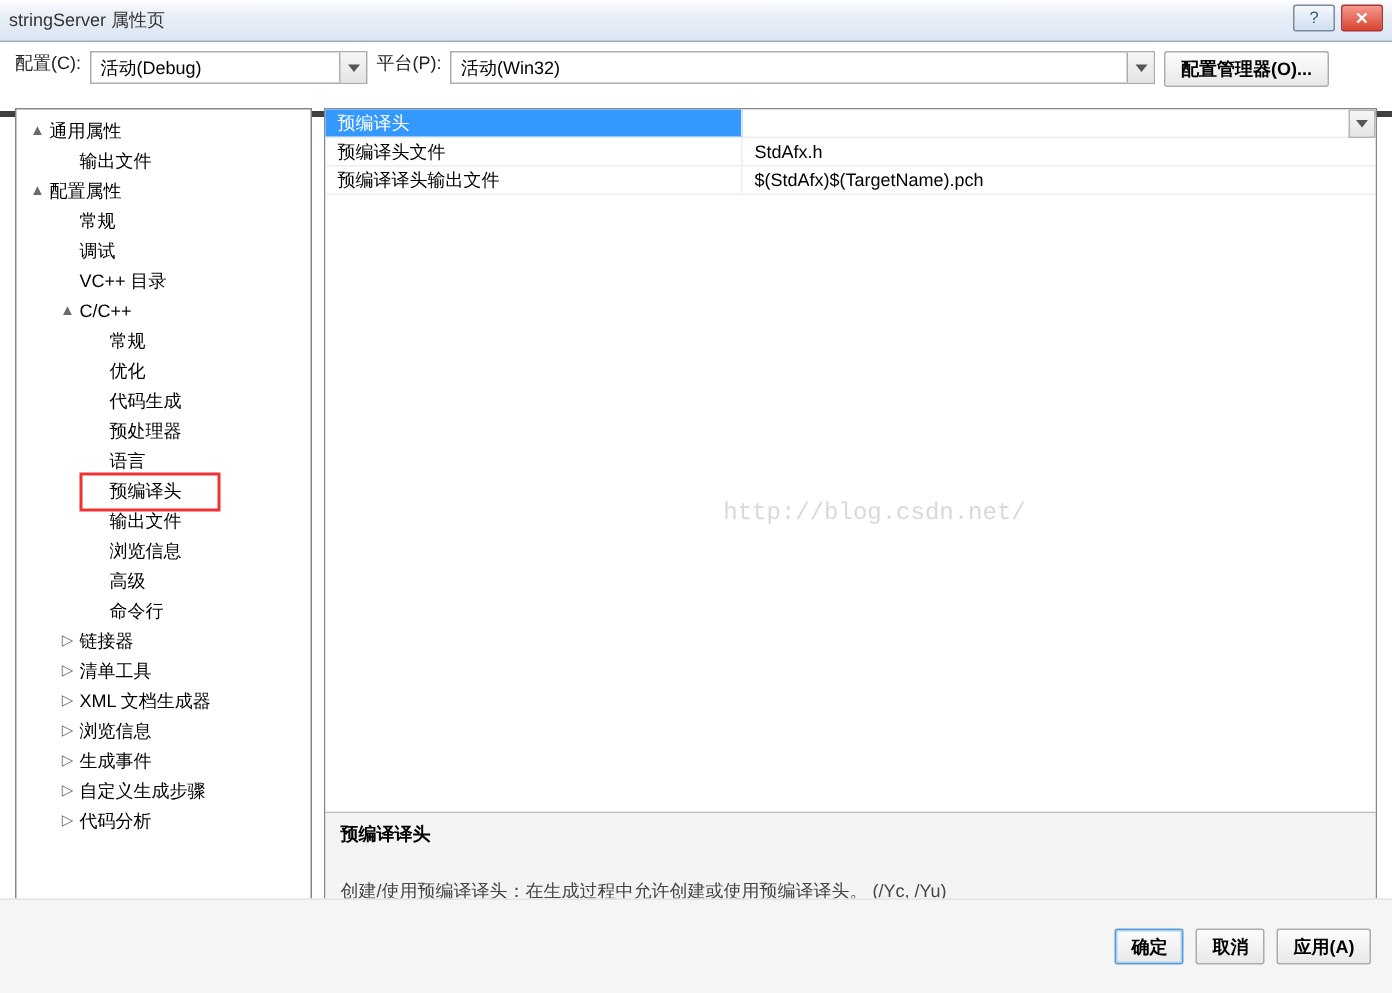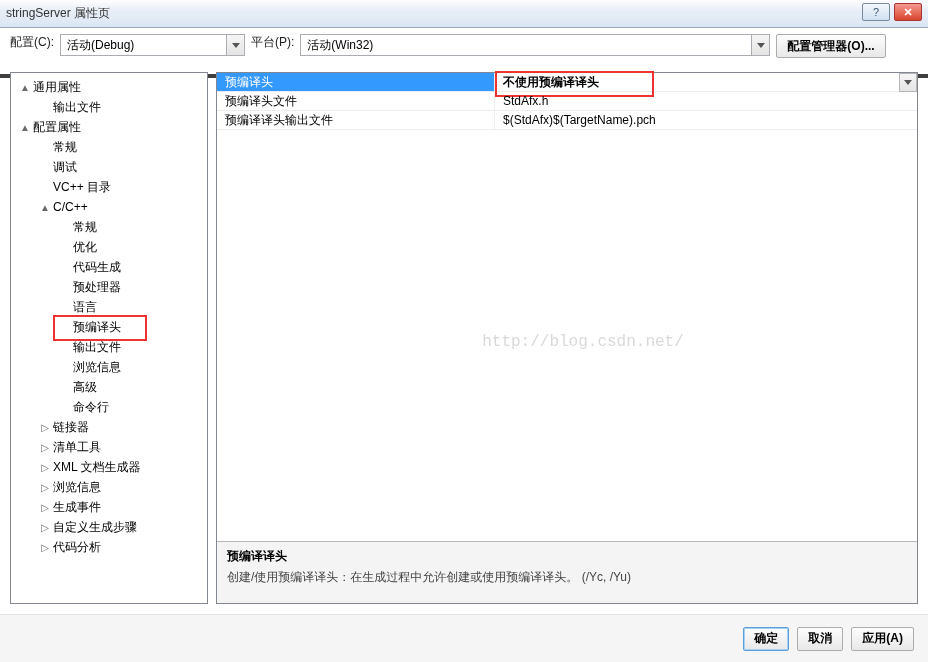--- a/index.html
+++ b/index.html
@@ -41,25 +41,25 @@
 .grid-row .gc1 { width: 278px; padding-left: 8px; display: flex; align-items: center; border-right: 1px solid #ededed; }
 .grid-row .gc2 { flex: 1; padding-left: 8px; display: flex; align-items: center; position: relative; }
 .grid-row.sel .gc1 { background: #3399ff; color: #fff; }
 .grid-row.sel .gc2 { background: #fff; color: #000; }
 .grid-row.sel .gc2::after { content: ""; position: absolute; left: 0; top: -2px; width: 155px; height: 22px; border: 2px solid #e33; pointer-events: none; }
 .grid .dd { position: absolute; right: 0; top: 0; width: 18px; height: 19px; border: 1px solid #b5b5b5; background: linear-gradient(#f6f6f6,#e4e4e4); display: flex; align-items: center; justify-content: center; font-size: 9px; }
 .watermark { position: absolute; top: 260px; left: 50%; transform: translateX(-50%); color: #d9d9d9; font-size: 16px; font-family: "Courier New", monospace; pointer-events: none; margin-left: 16px; }
 
 
 .desc { height: 62px; border-top: 1px solid #b9b9b9; background: #f4f4f4; padding: 6px 10px; }
-.desc .dt { font-weight: bold; margin-bottom: 4px; }
+.desc .dt { font-weight: bold; margin-bottom: 21px; }
 .desc .dd { color: #444; }
 
 
-.bottom { position: absolute; bottom: 0; left: 0; right: 0; height: 48px; display: flex; align-items: center; justify-content: flex-end; gap: 8px; padding: 0 14px; border-top: 1px solid #e4e4e4; background: #f5f5f5; }
+.bottom { position: absolute; bottom: 0; left: 0; right: 0; height: 63px; display: flex; align-items: center; justify-content: flex-end; gap: 8px; padding: 0 14px; border-top: 1px solid #e4e4e4; background: #f5f5f5; }
 .btn.default { border-color: #5b9dd9; box-shadow: 0 0 0 1px #a7d1f3 inset; }
 
 .tri { display: inline-block; width: 0; height: 0; border-left: 4px solid transparent; border-right: 4px solid transparent; border-top: 5px solid #555; }
 </style>
 </head>
 <body>
 
 <div class="titlebar">
   <span class="title">stringServer 属性页</span>
   <div class="winbtns">
@@ -182,23 +182,20 @@
       </div>
       <div class="tree-item ti1">
         <span class="tw">▷</span>
         <span>代码分析</span>
       </div>
     </div>
   <div class="right">
     <div class="grid" id="grid">
       <div class="grid-row sel">
           <div class="gc1">预编译头</div>
-          <div class="gc2">
-            <b>不使用预编译译头</b>
-          </div>
         </div>
         <div class="grid-row">
           <div class="gc1">预编译头文件</div>
           <div class="gc2">StdAfx.h</div>
         </div>
         <div class="grid-row">
           <div class="gc1">预编译译头输出文件</div>
           <div class="gc2">$(StdAfx)$(TargetName).pch</div>
         </div>
         <div class="dd">

